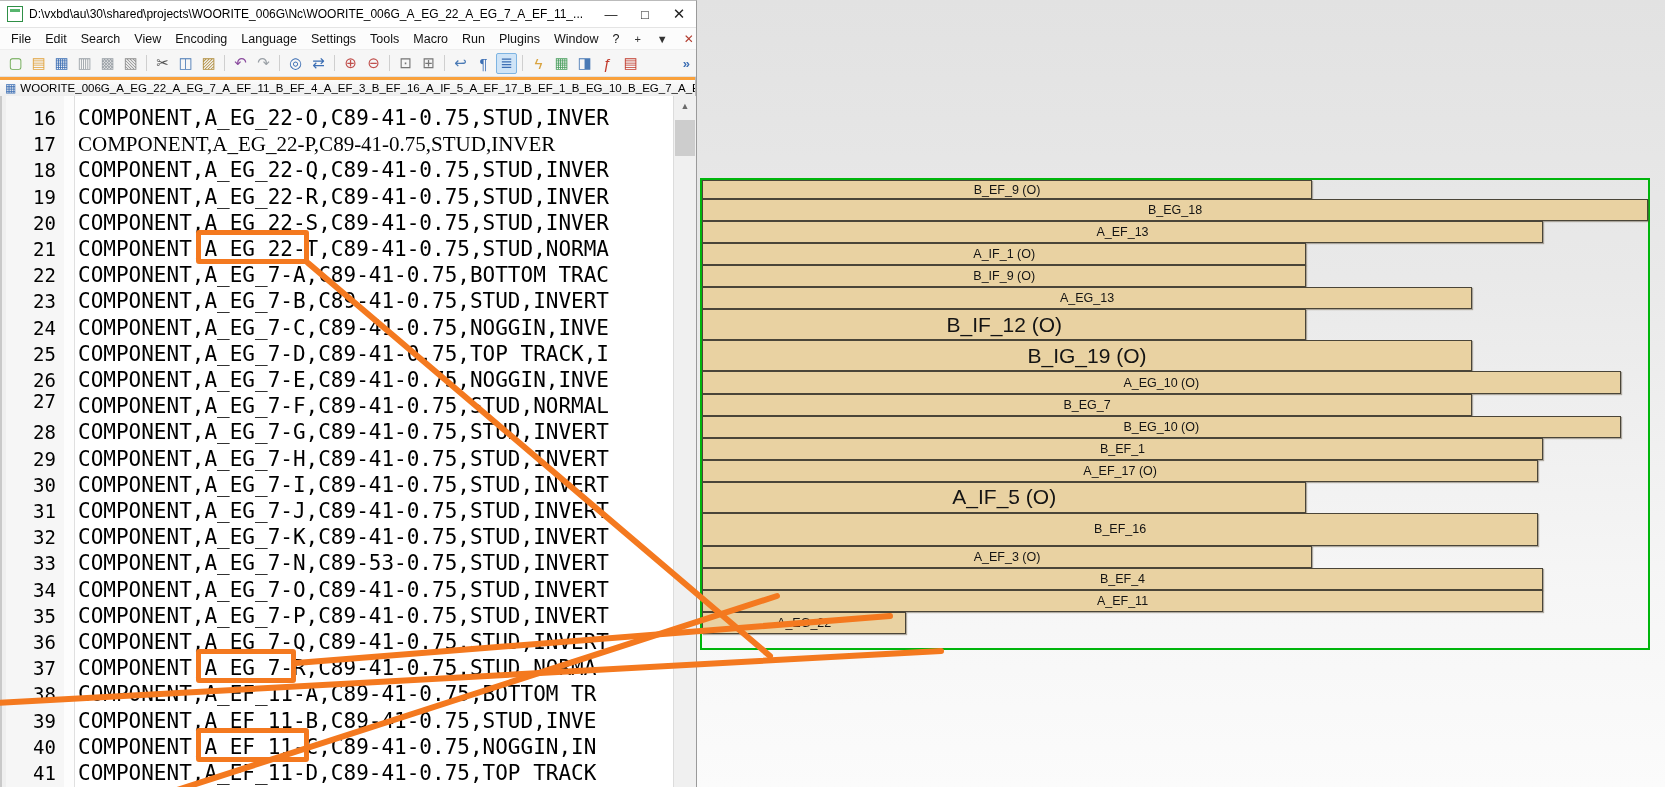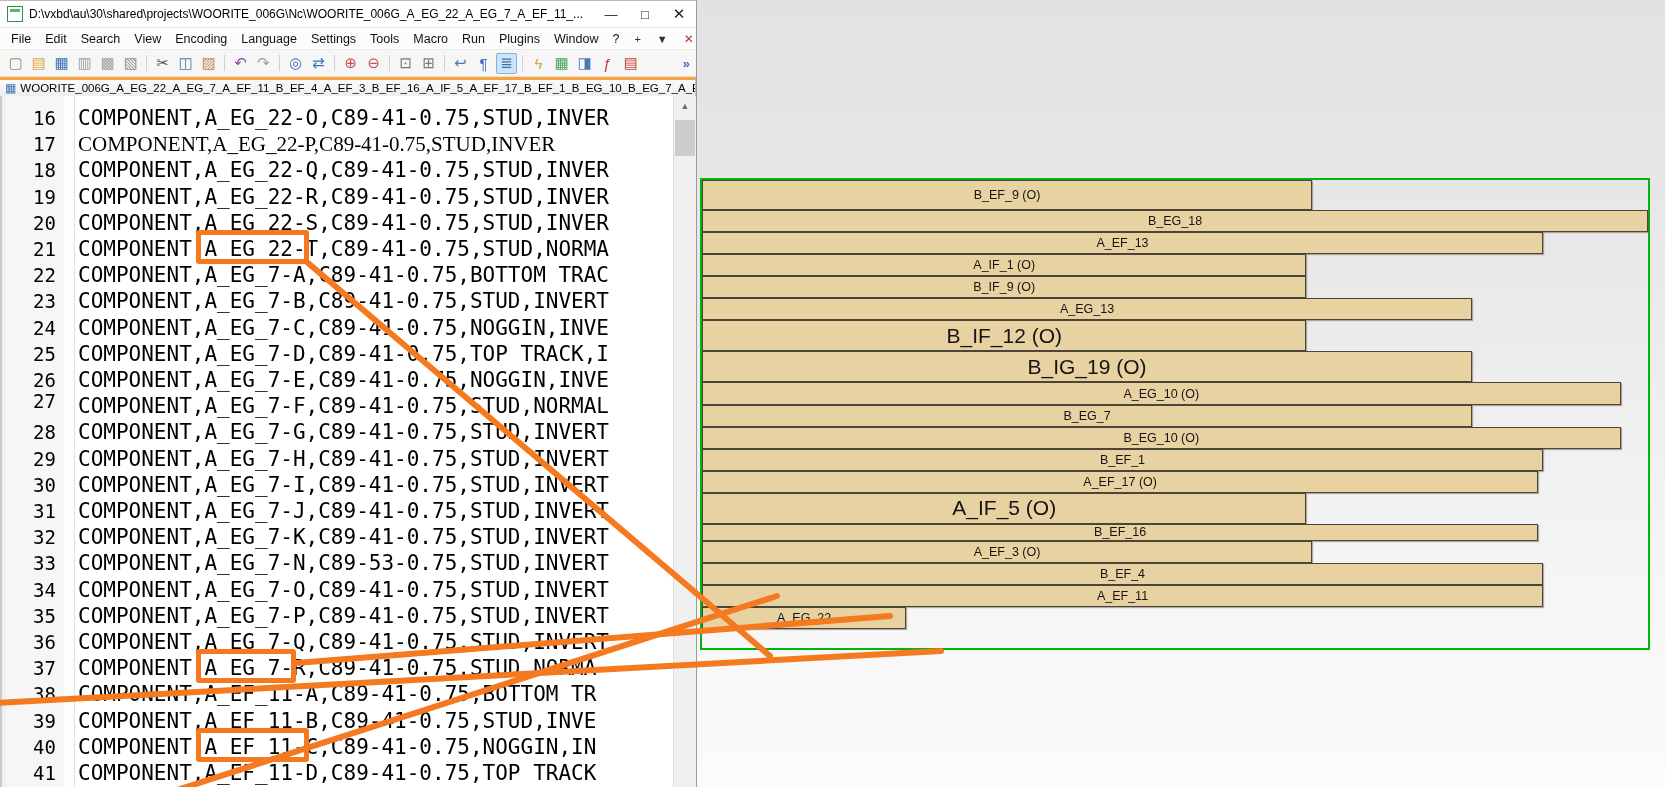--- a/index.html
+++ b/index.html
@@ -211,21 +211,21 @@
           <div class="code-line" style="top: 664px; left: 2px;">COMPONENT,A_EF_11-D,C89-41-0.75,TOP TRACK</div>
         </div>
       <div class="vscroll">
         <div class="arrow">▲</div>
         <div class="thumb"></div>
       </div>
     </div>
   </div>
 
   <div id="diagram" style="left: 700px; top: 178px; width: 950px; height: 472px; border: 2px solid rgb(0, 181, 12);">
-      <div class="bar-row" style="height: 30px;">
+      <div class="bar-row" style="height: 19px;">
         <div class="bar" style="width: 64.5%; background: rgb(233, 210, 162); border-color: rgb(74, 69, 56);">
           <span class="bar-label" style="font-size: 12.5px;">B_EF_9 (O)</span>
         </div>
       </div>
       <div class="bar-row" style="height: 22.1px;">
         <div class="bar" style="width: 100%; background: rgb(233, 210, 162); border-color: rgb(74, 69, 56);">
           <span class="bar-label" style="font-size: 12.5px;">B_EG_18</span>
         </div>
       </div>
       <div class="bar-row" style="height: 22.1px;">
@@ -281,21 +281,21 @@
       <div class="bar-row" style="height: 22.1px;">
         <div class="bar" style="width: 88.4%; background: rgb(233, 210, 162); border-color: rgb(74, 69, 56);">
           <span class="bar-label" style="font-size: 12.5px;">A_EF_17 (O)</span>
         </div>
       </div>
       <div class="bar-row" style="height: 31px;">
         <div class="bar" style="width: 63.9%; background: rgb(233, 210, 162); border-color: rgb(74, 69, 56);">
           <span class="bar-label" style="font-size: 21px;">A_IF_5 (O)</span>
         </div>
       </div>
-      <div class="bar-row" style="height: 17px; border-radius: 10px;">
+      <div class="bar-row" style="height: 33px; border-radius: 10px;">
         <div class="bar" style="width: 88.4%; background: rgb(233, 210, 162); border-color: rgb(74, 69, 56);">
           <span class="bar-label" style="font-size: 12.5px;">B_EF_16</span>
         </div>
       </div>
       <div class="bar-row" style="height: 22.1px;">
         <div class="bar" style="width: 64.5%; background: rgb(233, 210, 162); border-color: rgb(74, 69, 56);">
           <span class="bar-label" style="font-size: 12.5px;">A_EF_3 (O)</span>
         </div>
       </div>
       <div class="bar-row" style="height: 22.1px;">

